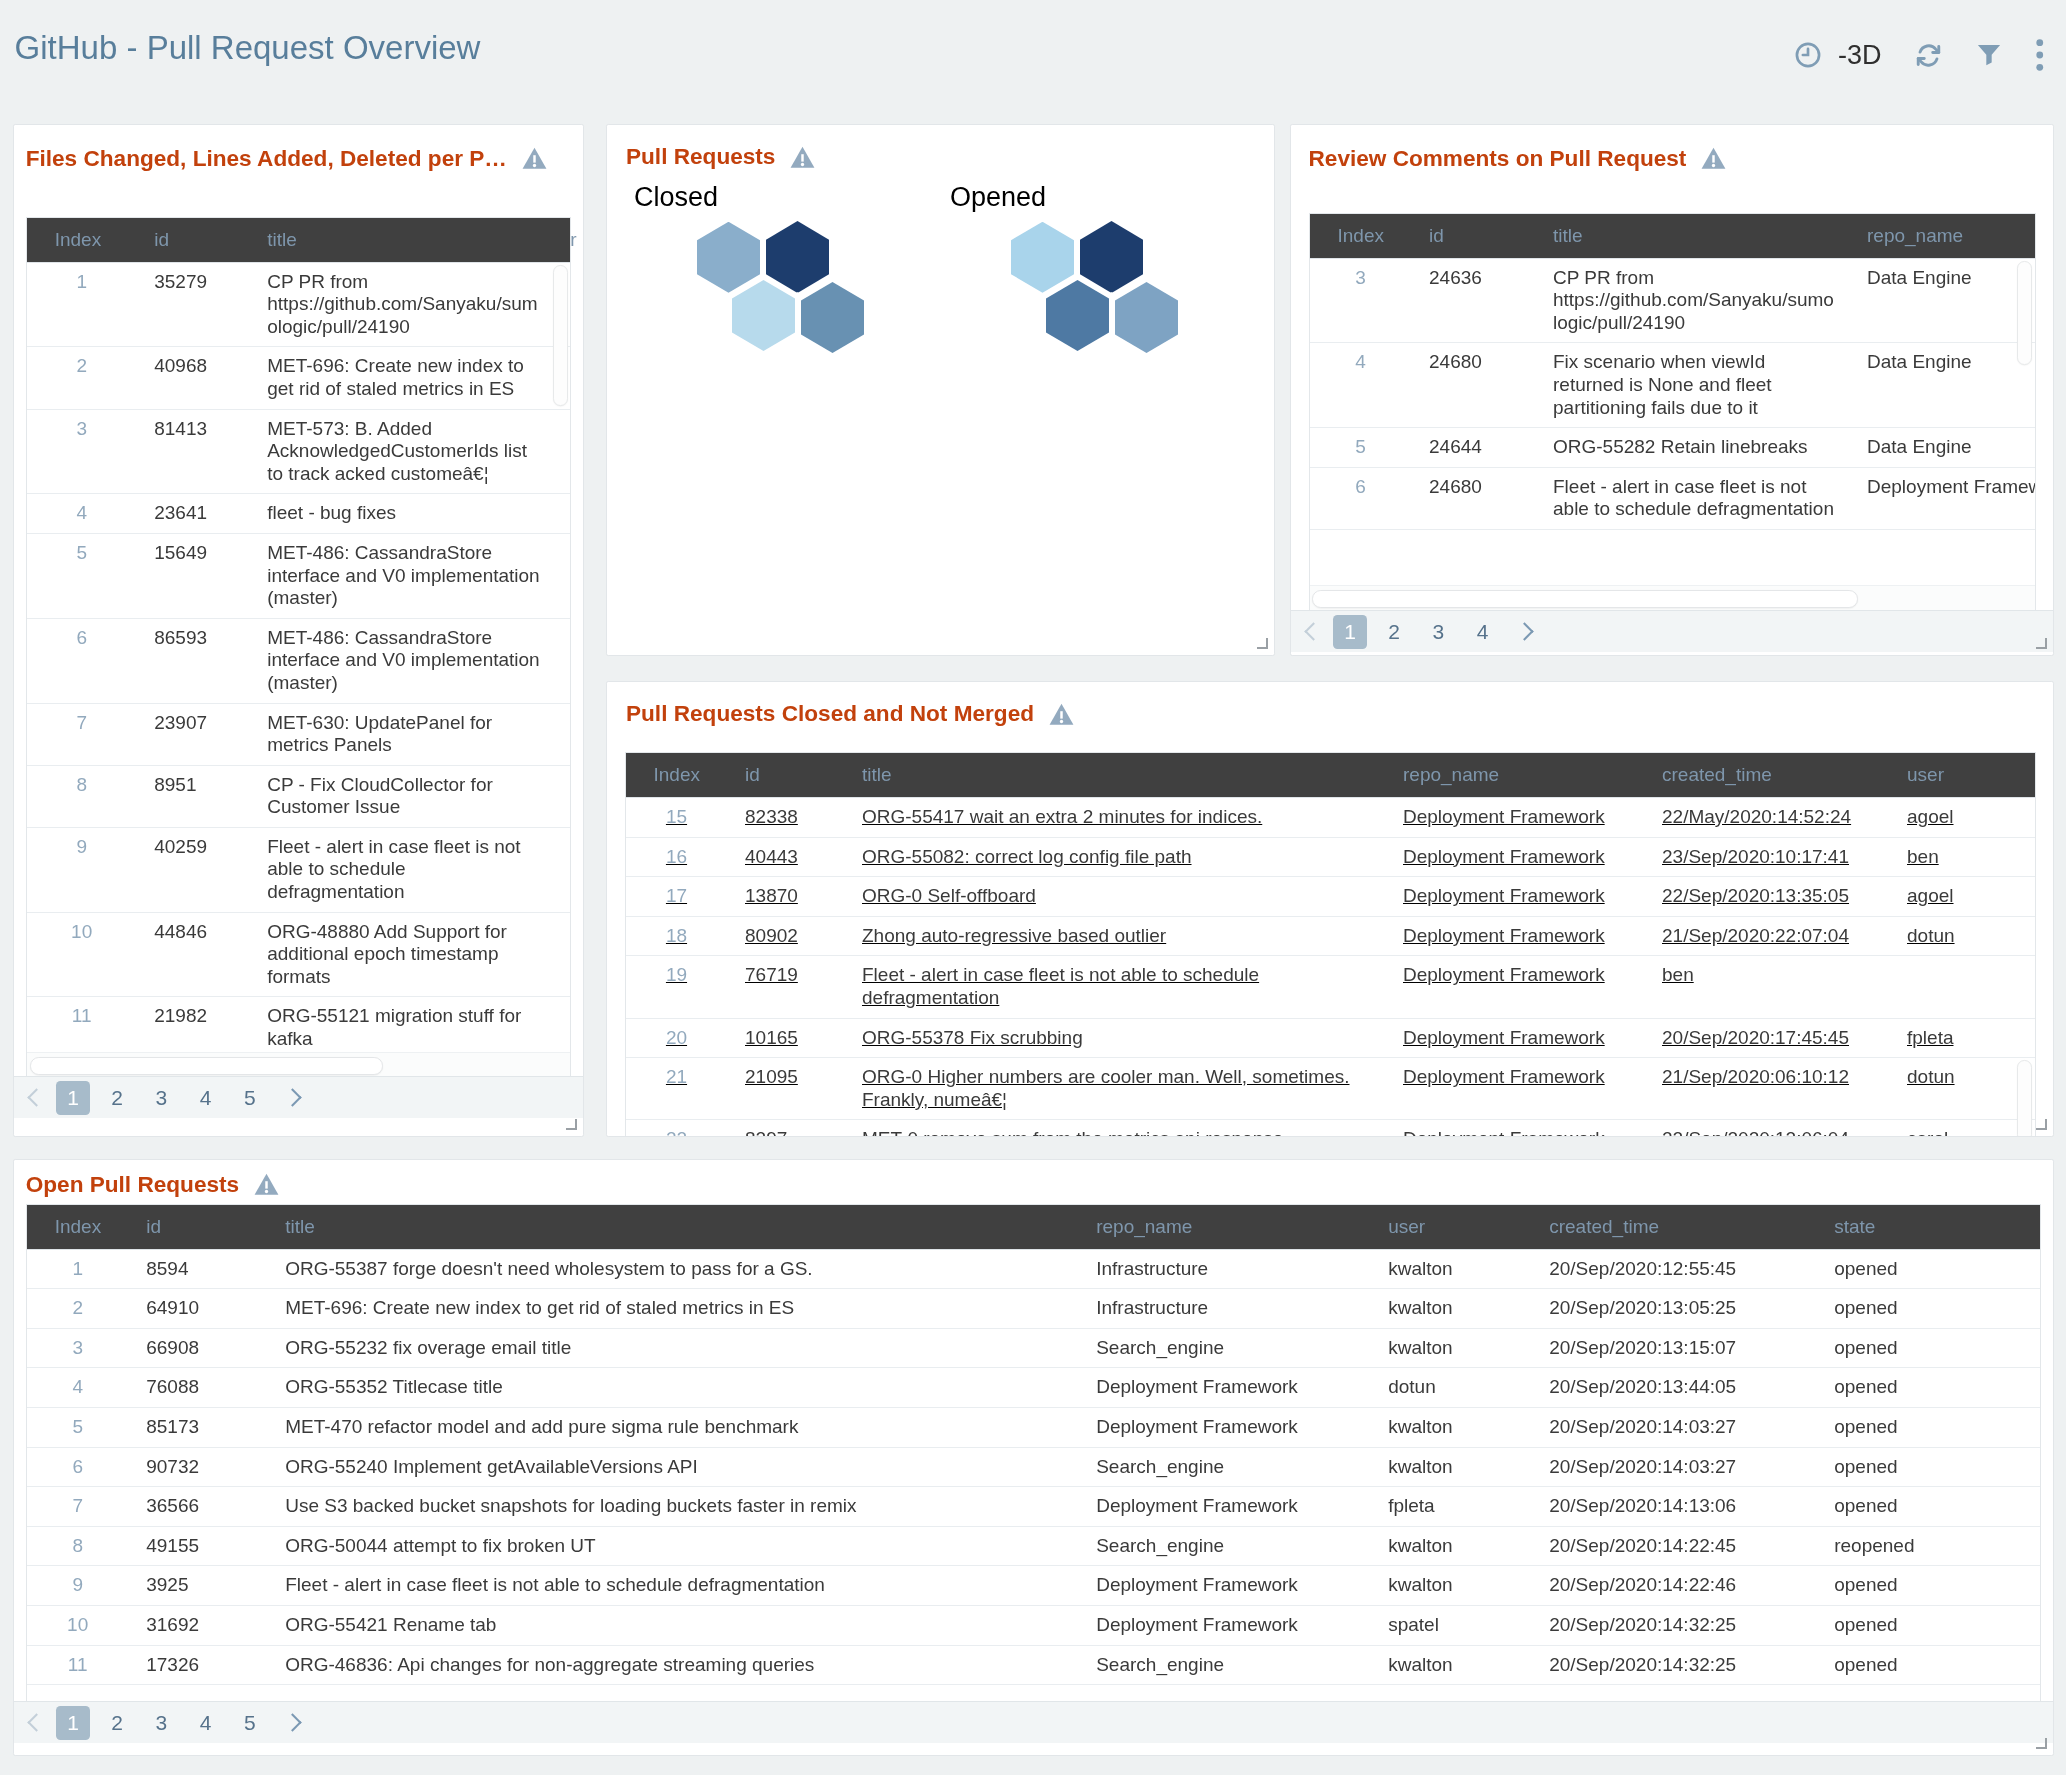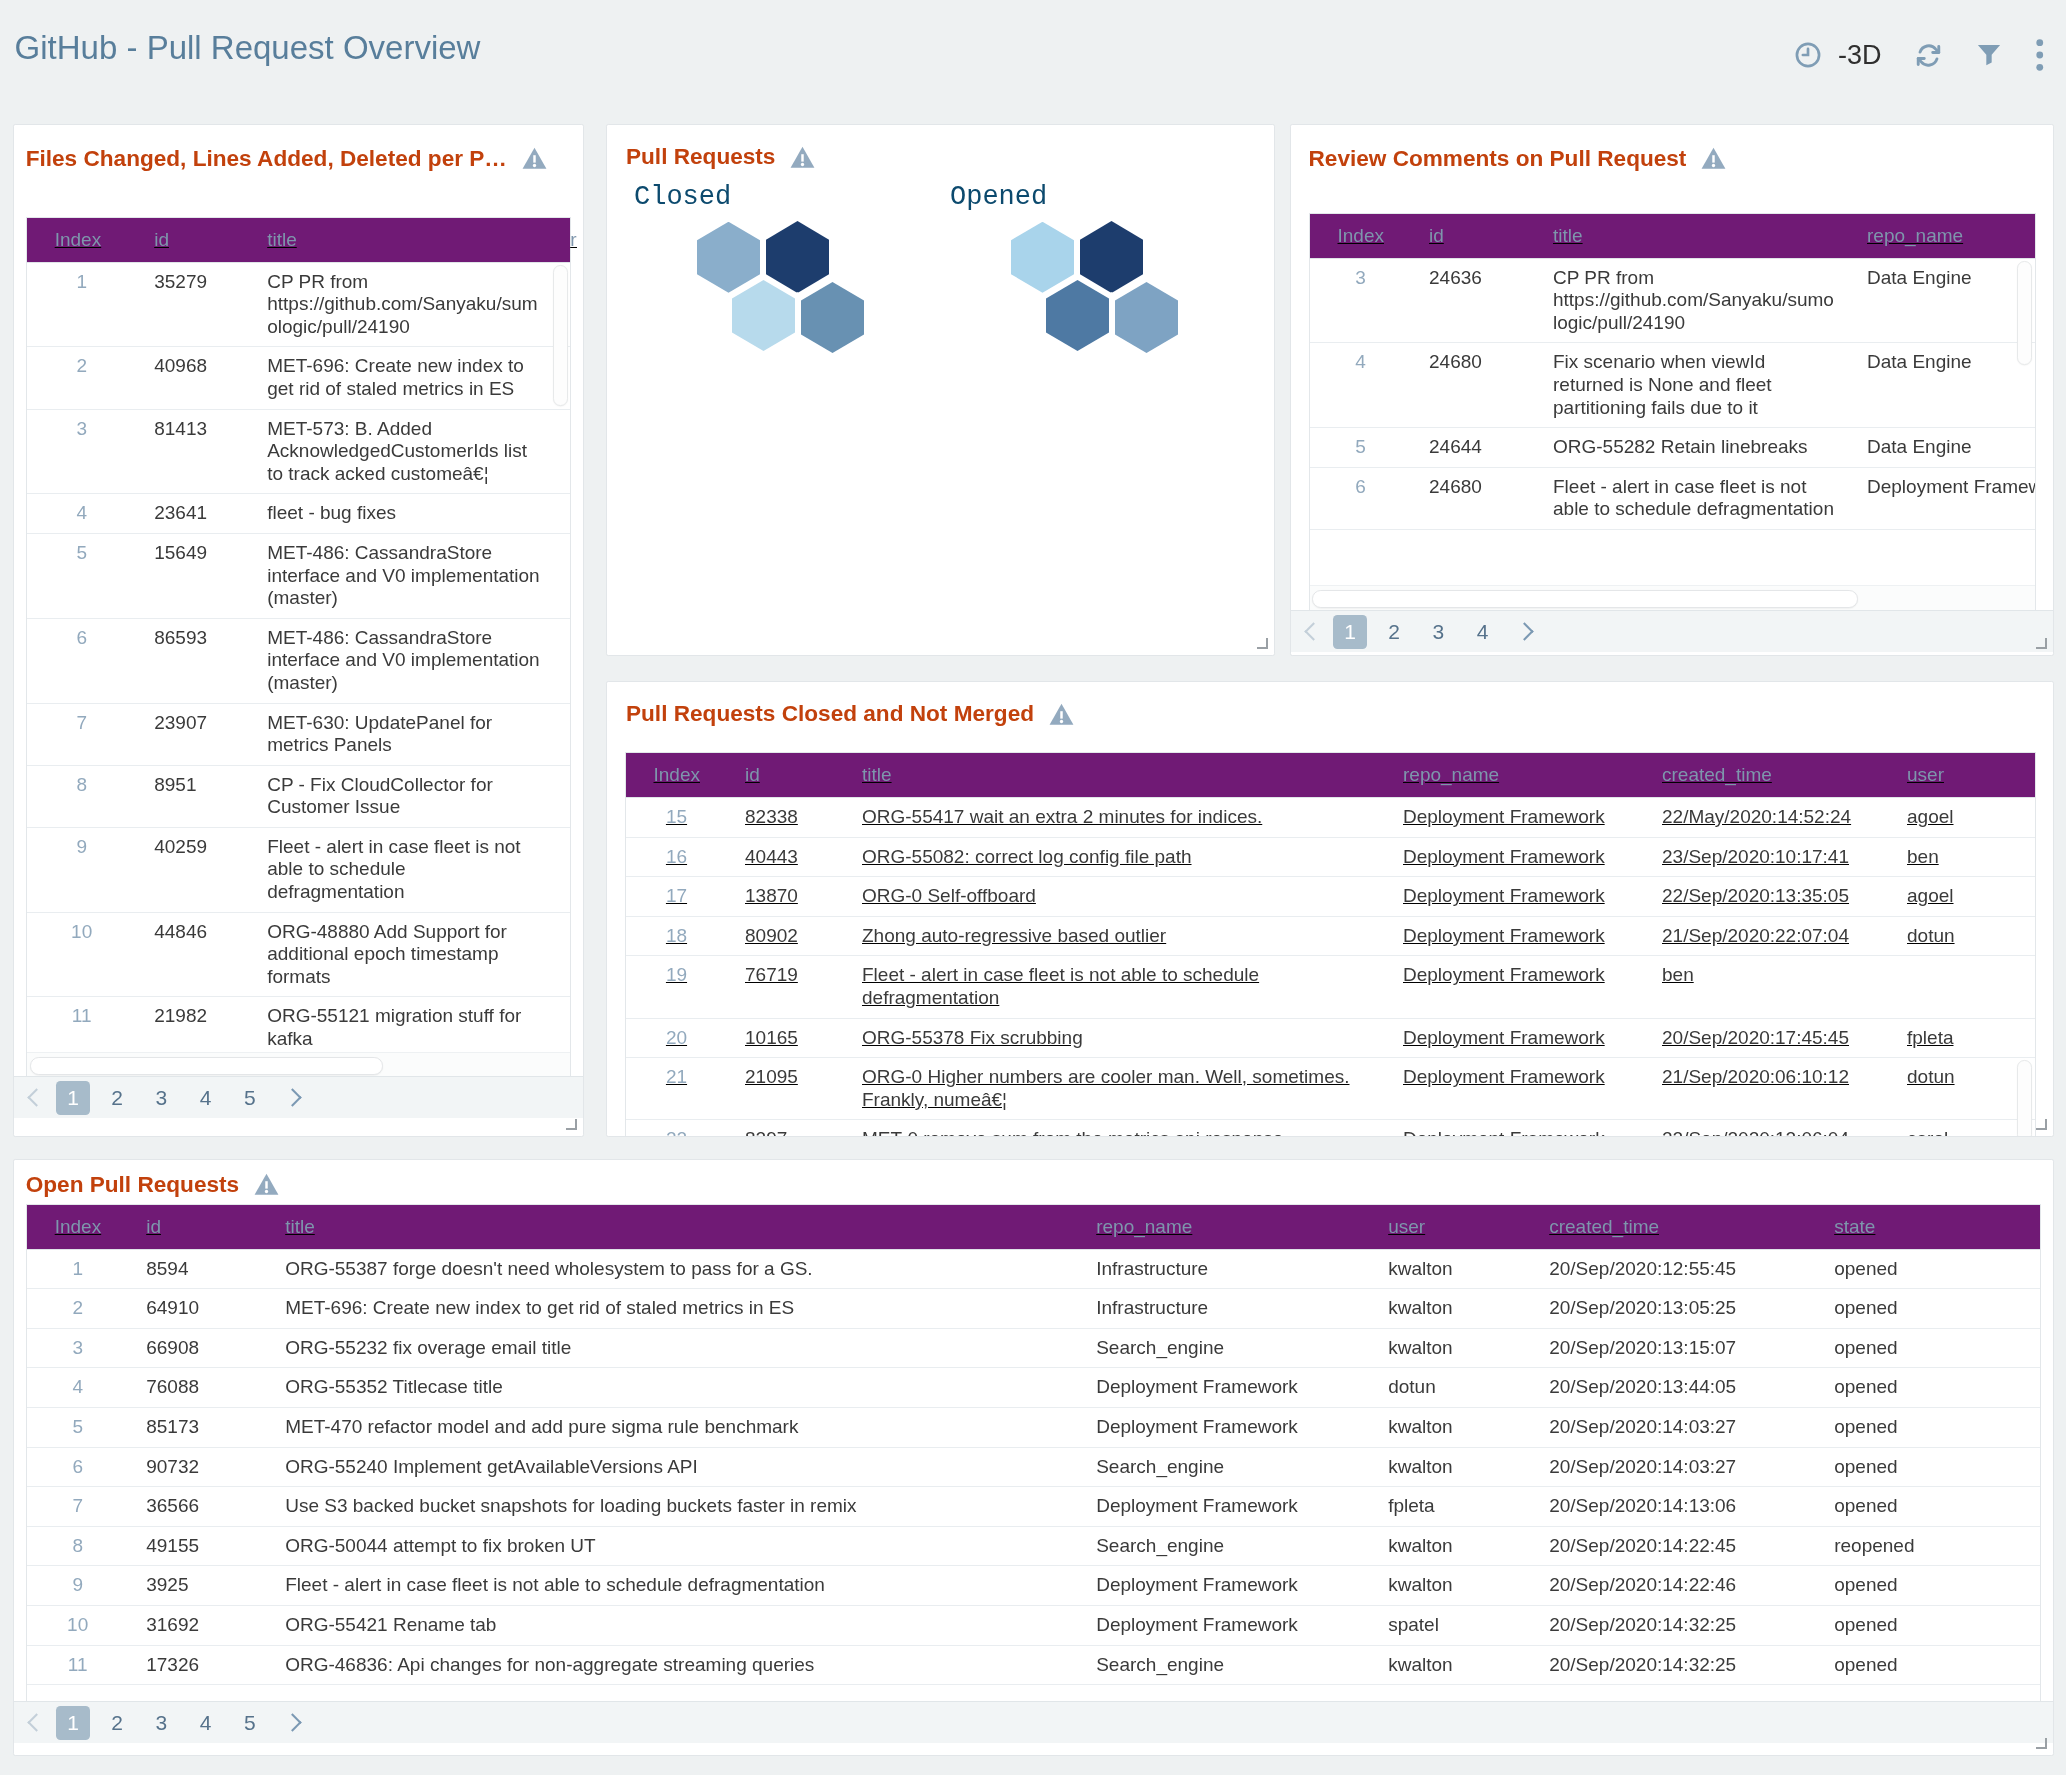--- a/index.html
+++ b/index.html
@@ -21,21 +21,21 @@
   .head-c{padding:20.5px 17.5px 41px;}
   .head-d{padding:19px 19px 25px;}
   .head-e{padding:11.7px 11.7px 5.8px;}
   .warn{flex:0 0 auto;margin-top:1.5px;}
 
   
   .tblwrap{border:0.7px solid #e3e7ea;background:#fff;position:relative;}
   .m16{margin:0 11.7px;}
   .m24{margin:0 17.5px;}
   .tr{display:flex;border-bottom:0.7px solid #e9edf0;background:#fff;}
-  .thead .tr{background:#701a75;border-bottom:0.7px solid #dfe4e8;text-decoration:underline;}
+  .thead .tr{background:#404040;border-bottom:0.7px solid #dfe4e8;}
   .th{font-size:19px;color:#7e96ac;padding:11px 7.3px 11px 17.5px;box-sizing:border-box;white-space:nowrap;overflow:hidden;}
   .td{font-size:19px;color:#3a3a3a;line-height:22.6px;padding:8px 11.7px 8px 17.5px;box-sizing:border-box;}
   .td.idx{color:#92a9bd;text-align:center;padding-left:0;padding-right:0;}
   .th.h-idx{padding-left:28px;}
   .td.wrap{word-break:break-word;}
   .td.clip{white-space:nowrap;overflow:hidden;}
   .tbody{overflow:hidden;}
   .tr.partial .td{padding-top:2.2px;padding-bottom:9.5px;}
 
   
@@ -61,21 +61,21 @@
   .pager{position:absolute;left:0;right:0;display:flex;align-items:center;height:41px;background:#f2f5f6;border-top:0.7px solid #e1e6e9;padding-left:16px;}
   .pages{display:flex;align-items:center;gap:10.2px;margin:0 13px;}
   .pg{min-width:34px;height:34px;line-height:34px;text-align:center;font-size:21px;color:#56728b;cursor:pointer;}
   .pg.is-active{background:#a7bbca;color:#fff;border-radius:4.4px;}
   .chev{width:11px;height:11px;border-left:2.9px solid #c3cfd9;border-bottom:2.9px solid #c3cfd9;transform:rotate(45deg);cursor:pointer;}
   .chev.next{border-color:#7b99b3;transform:rotate(-135deg);margin-left:5.8px;}
 
   .resize-corner{position:absolute;right:5.8px;bottom:5.8px;width:8.8px;height:8.8px;border-right:2.2px solid #9aa0a5;border-bottom:2.2px solid #9aa0a5;cursor:nwse-resize;}
 
   
-  .hexlabel{position:absolute;top:57px;font-size:27px;color:#0c4a6e;font-family:Liberation Mono, monospace;}
+  .hexlabel{position:absolute;top:57px;font-size:27px;color:#000000;}
   .hexgroup{position:absolute;width:175px;height:139px;}
   .hex{position:absolute;width:63px;height:71px;clip-path:polygon(50% 0,100% 26%,100% 74%,50% 100%,0 74%,0 26%);cursor:pointer;}
   .hex.tl{left:0;top:0.7px;}  .hex.tr{left:69px;top:0;}
   .hex.bl{left:35px;top:59px;} .hex.br{left:104px;top:61px;}
   #closed-hexes{left:90px;top:96px;}
   #opened-hexes{left:404px;top:96px;}
   #closed-label{left:27px;}
   #opened-label{left:343px;}
 </style>
 </head>

